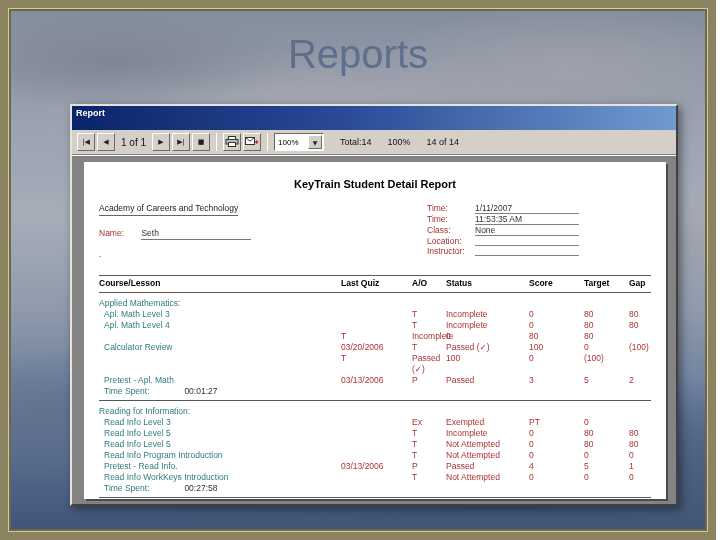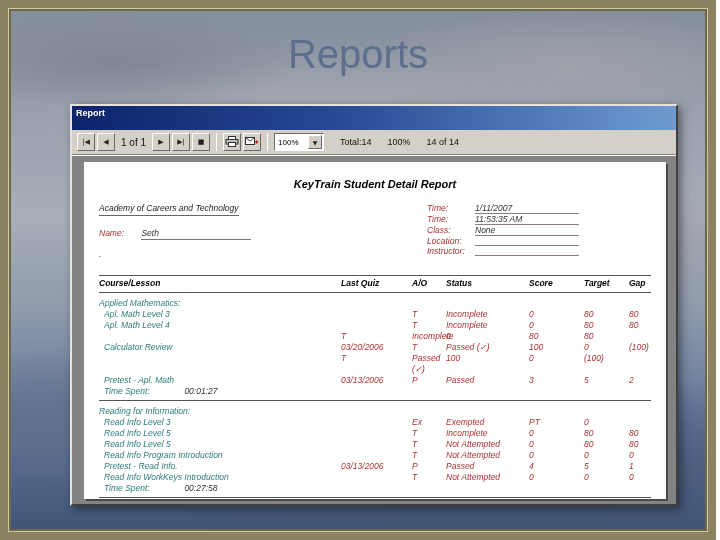--- a/index.html
+++ b/index.html
@@ -67,21 +67,21 @@
     font-family:"DejaVu Sans", sans-serif;
   }
   .tlabel { font-size:9px; color:#111; margin-left:14px; }
 
   
   .viewer { flex:1; background:#838383; overflow:hidden; border-top:1px solid #fff; }
   .page {
     background:#fff; margin:6px 10px 5px 12px; height:calc(100% - 11px);
     box-shadow:2px 2px 0 #4a4a4a;
     padding:16px 15px 0 15px;
-    font-size:8.5px; color:#333; position:relative; line-height:11px;font-style:italic;
+    font-size:8.5px; color:#333; position:relative; line-height:11px;
   }
 
   .rpt-title { text-align:center; font-weight:bold; font-size:11px; color:#000; line-height:12px; }
 
   .rpt-head { display:flex; justify-content:space-between; margin-top:13px; }
   .org { display:inline-block; color:#222; border-bottom:1px solid #666; padding-bottom:1px; }
   .name-row { margin-top:12px; }
   .inline-label { color:#a83232; display:inline-block; width:40px; }
   .name-value { display:inline-block; width:110px; border-bottom:1px solid #777; color:#333; }
   .dot-row { margin-top:9px; color:#333; }

